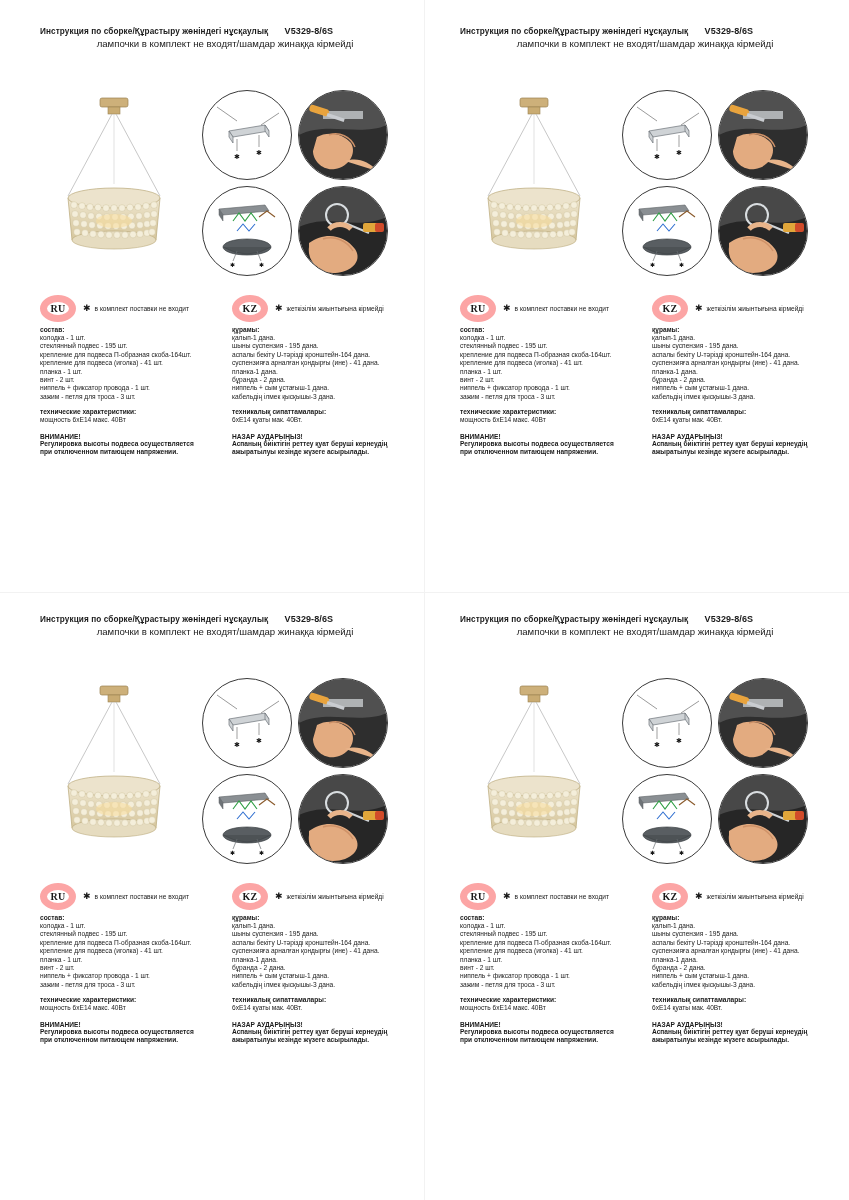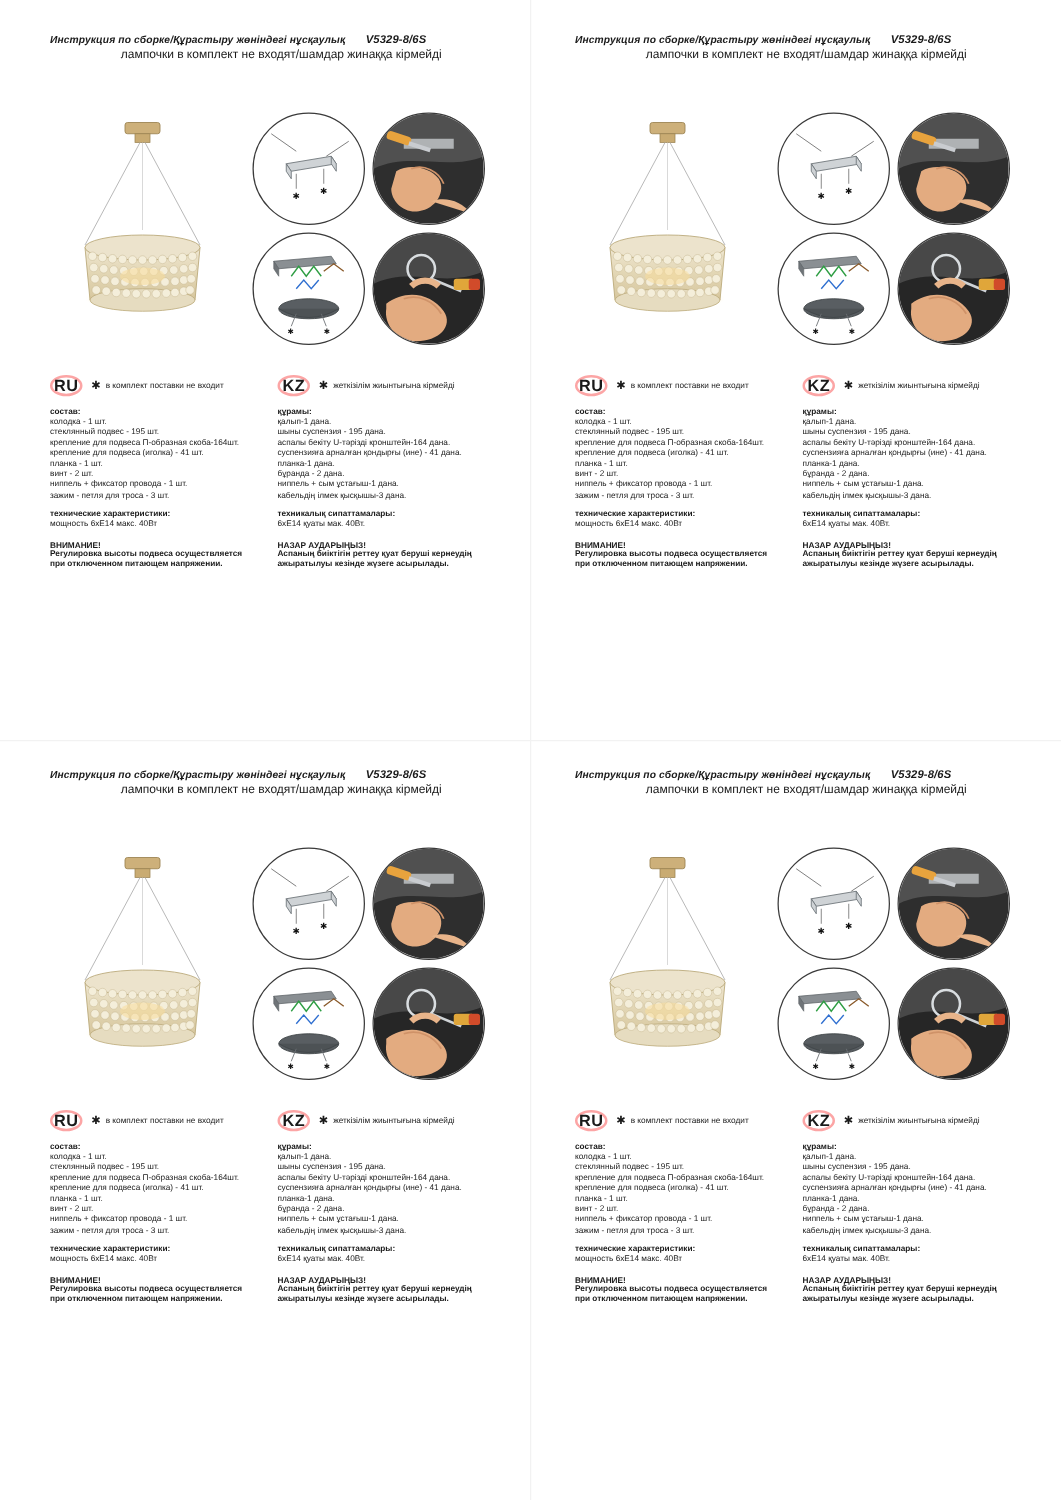--- a/index.html
+++ b/index.html
@@ -35,21 +35,20 @@
     position: absolute;
     left: 32px;
     top: 16px;
     width: 370px;
   }
   .hdr-line1 {
     font-size: 8.2px;
     font-weight: bold;
     white-space: nowrap;
     letter-spacing: 0.1px;
-    font-style: italic;
   }
   .hdr-model {
     display: inline-block;
     margin-left: 14px;
     font-size: 9px;
     font-weight: bold;
   }
   .hdr-line2 {
     font-size: 9.6px;
     margin-top: 2px;
@@ -100,40 +99,41 @@
     top: 290px;
     width: 372px;
     height: 280px;
   }
   .col {
     position: absolute;
     top: 0;
     width: 178px;
   }
   .col-ru { left: 0px; }
-  .col-kz { left: 182px; }
+  .col-kz { left: 192px; }
 
   .langrow {
     display: flex;
     align-items: center;
     height: 16px;
     margin-bottom: 10px;
   }
   .oval {
     width: 22px;
     height: 13px;
-    border: 2px solid #fca5a5;
+    border: 7px solid #fca5a5;
     border-radius: 50%;
-    font-size: 13px;
+    font-size: 10px;
     font-weight: bold;
     display: flex;
     align-items: center;
     justify-content: center;
     flex: none;
     letter-spacing: 0.3px;
+    font-family: Liberation Serif, serif;
   }
   .star {
     font-size: 9px;
     margin: 0 4px 0 7px;
     line-height: 1;
   }
   .langnote {
     font-size: 6.6px;
     white-space: nowrap;
   }

